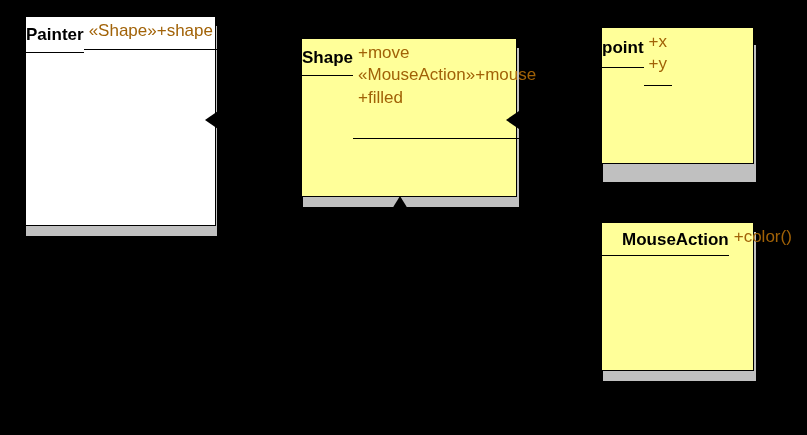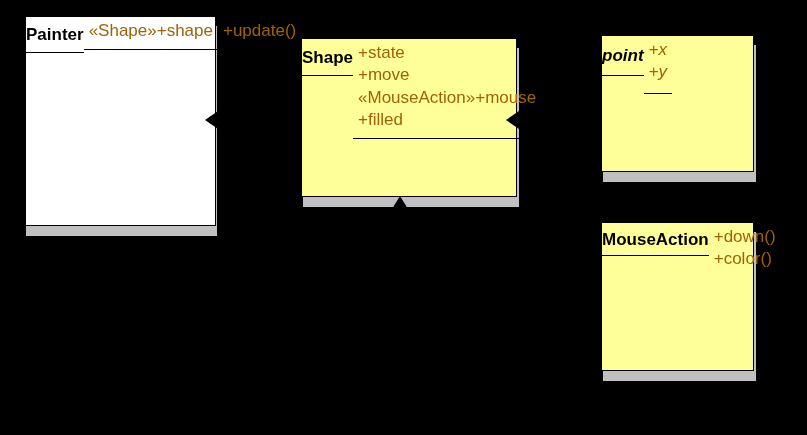--- a/index.html
+++ b/index.html
@@ -98,53 +98,48 @@
 <body>
 
 <div id="canvas">
 
   <div class="uml-shadow" style="left:26px; top:26px; width:191px; height:210px;"></div>
   <div class="uml-class fill-white" style="left:16px; top:16px; width:191px; height:210px;">
     <div class="cls-title" style="height:36px;">Painter</div>
     <div class="cls-compartment divider" style="height:33px;">
       <div class="member">«Shape»+shape</div>
     </div>
-    <div class="cls-compartment grow">
-      <div class="member">+update()</div>
-    </div>
   </div>
 
   <div class="uml-shadow" style="left:303px; top:48px; width:216px; height:159px;"></div>
   <div class="uml-class fill-yellow" style="left:292px; top:38px; width:216px; height:159px;justify-content:space-between;">
     <div class="cls-title" style="height:37px;">Shape</div>
     <div class="cls-compartment divider" style="height:100px;">
-      <div class="member">+state</div>
       <div class="member">+move</div>
       <div class="member">«MouseAction»+mouse</div>
       <div class="member">+filled</div>
     </div>
     <div class="cls-compartment grow empty"></div>
   </div>
 
   <div class="uml-shadow" style="left:603px; top:45px; width:153px; height:137px;"></div>
-  <div class="uml-class fill-yellow" style="left:592px; top:35px; width:153px; height:137px;font-style:italic;">
+  <div class="uml-class fill-yellow" style="left:592px; top:27px; width:153px; height:137px;">
     <div class="cls-title" style="height:40px;">point</div>
     <div class="cls-compartment divider" style="height:58px;">
       <div class="member">+x</div>
       <div class="member">+y</div>
     </div>
     <div class="cls-compartment grow empty"></div>
   </div>
 
   <div class="uml-shadow" style="left:603px; top:232px; width:153px; height:149px;"></div>
   <div class="uml-class fill-yellow" style="left:592px; top:222px; width:153px; height:149px;">
-    <div class="cls-title" style="height:33px;">MouseAction</div>
+    <div class="cls-title" style="height:33px;padding-left:20px;">MouseAction</div>
     <div class="cls-compartment divider empty" style="height:15px;"></div>
     <div class="cls-compartment grow">
-      <div class="member">+down()</div>
       <div class="member">+color()</div>
     </div>
   </div>
 
   <div class="conn-line" style="left:217px; top:120px; width:75px; height:1.5px;"></div>
   <div class="arrow-left" style="left:205px; top:111px;"></div>
 
   <div class="conn-line" style="left:519px; top:120px; width:73px; height:1.5px;"></div>
   <div class="arrow-left" style="left:506px; top:111px;"></div>
 

